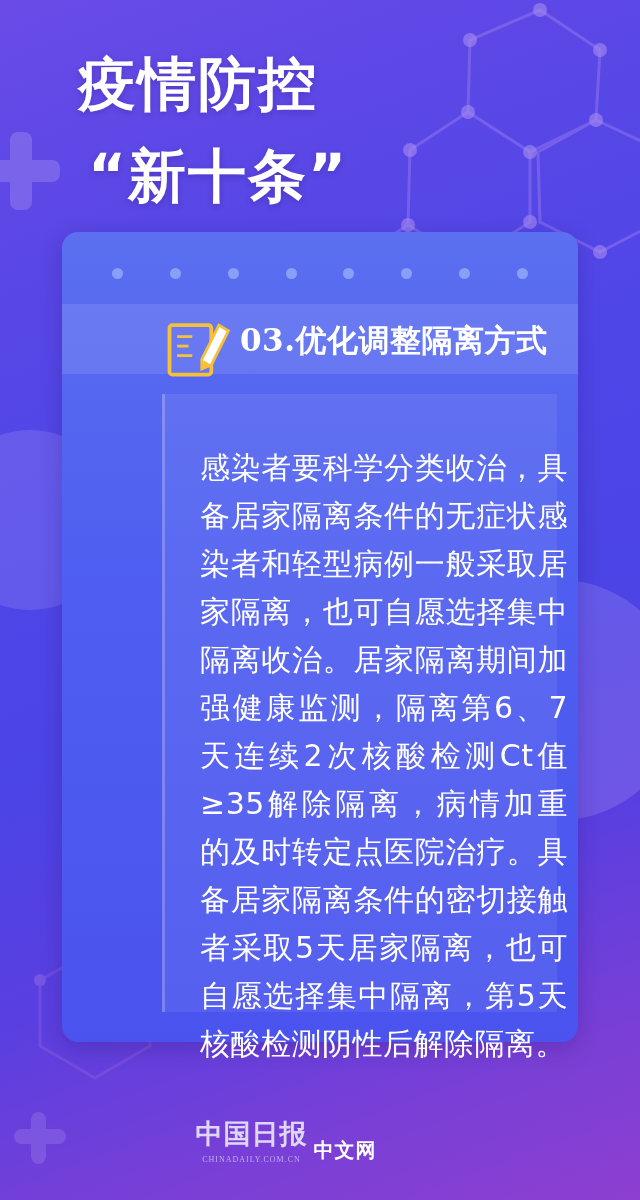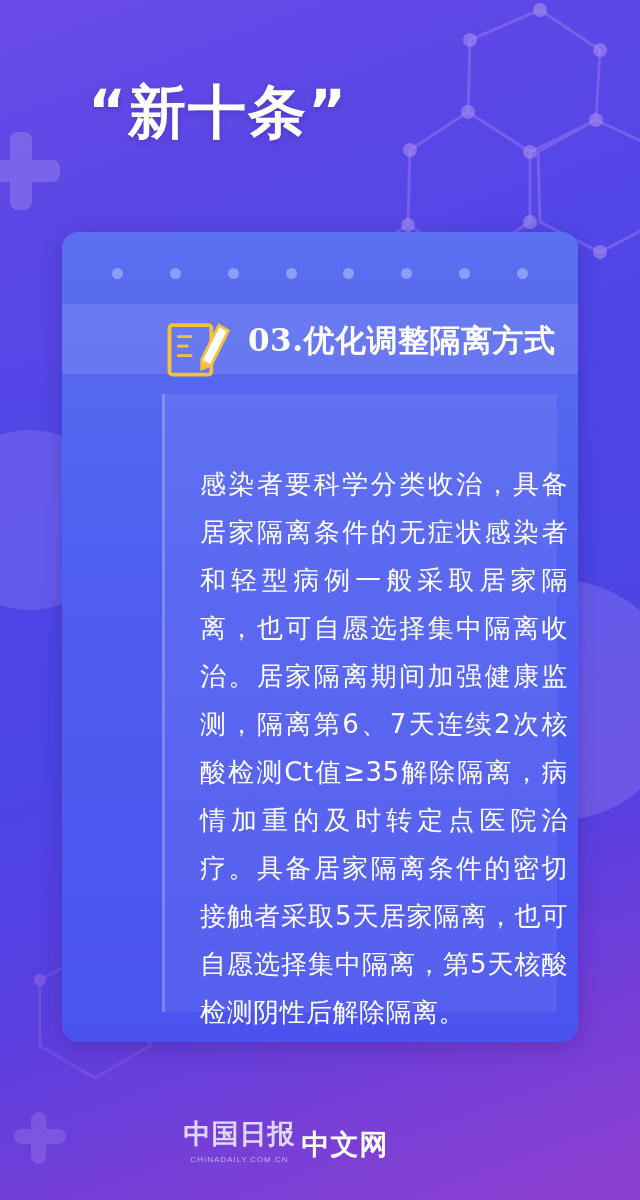--- a/index.html
+++ b/index.html
@@ -116,40 +116,39 @@
   .item-title {
     position: absolute;
     left: 178px;
     top: 86px;
     font-family: "DejaVu Serif", serif;
     font-weight: bold;
     font-size: 31px;
     line-height: 44px;
     color: #ffffff;
     letter-spacing: 0.5px;
-    margin-left: 8px;
   }
 
   .body-box {
     position: absolute;
     left: 100px;
     top: 162px;
     width: 392px;
     height: 618px;
     background: rgba(255,255,255,0.07);
     border-left: 3px solid rgba(255,255,255,0.22);
   }
 
   .body-text {
     position: absolute;
     left: 138px;
-    top: 228px;
+    top: 212px;
     width: 368px;
     font-family: "DejaVu Sans", sans-serif;
-    font-size: 26px;
+    font-size: 30px;
     line-height: 48px;
     color: #ffffff;
     letter-spacing: 0.5px;
     text-align: justify;
   }
 
   
   .footer {
     position: absolute;
     left: 0;
@@ -162,32 +161,32 @@
   }
   .logo-cn {
     font-family: "DejaVu Serif", serif;
     font-weight: bold;
     font-size: 27px;
     color: #e9e4fb;
     letter-spacing: 1px;
     opacity: 0.92;
   }
   .logo-sub {
-    font-family: Liberation Sans, sans-serif;
+    font-family: Liberation Serif, serif;
     font-size: 8px;
     color: #cfc6f3;
     letter-spacing: 1px;
     margin-top: 3px;
     opacity: 0.8;
   }
   .logo-left { display:flex; flex-direction:column; align-items:center; margin-right: 6px;}
   .logo-right {
     font-family: "DejaVu Serif", serif;
     font-weight: bold;
-    font-size: 28px;
+    font-size: 20px;
     color: #ffffff;
     letter-spacing: 1px;
   }
 </style>
 </head>
 <body>
 
 <div class="poster">
 
   <div class="decor">
@@ -236,20 +235,21 @@
       <div class="bar" style="left:0; top:28px; width:78px; height:22px;"></div>
       <div class="bar" style="left:28px; top:0; width:22px; height:78px;"></div>
     </div>
     <div class="plus" style="left:14px; top:1112px; width:52px; height:52px; opacity:0.22;">
       <div class="bar" style="left:0; top:17px; width:52px; height:15px;"></div>
       <div class="bar" style="left:17px; top:0; width:15px; height:52px;"></div>
     </div>
   </div>
 
   <div class="header">
+    <div class="title-line1">疫情防控</div>
     <div class="title-line2">“新十条”</div>
   </div>
 
   <div class="card">
 
     <div class="dots">
       <span class="dot"></span>
       <span class="dot"></span>
       <span class="dot"></span>
       <span class="dot"></span>

